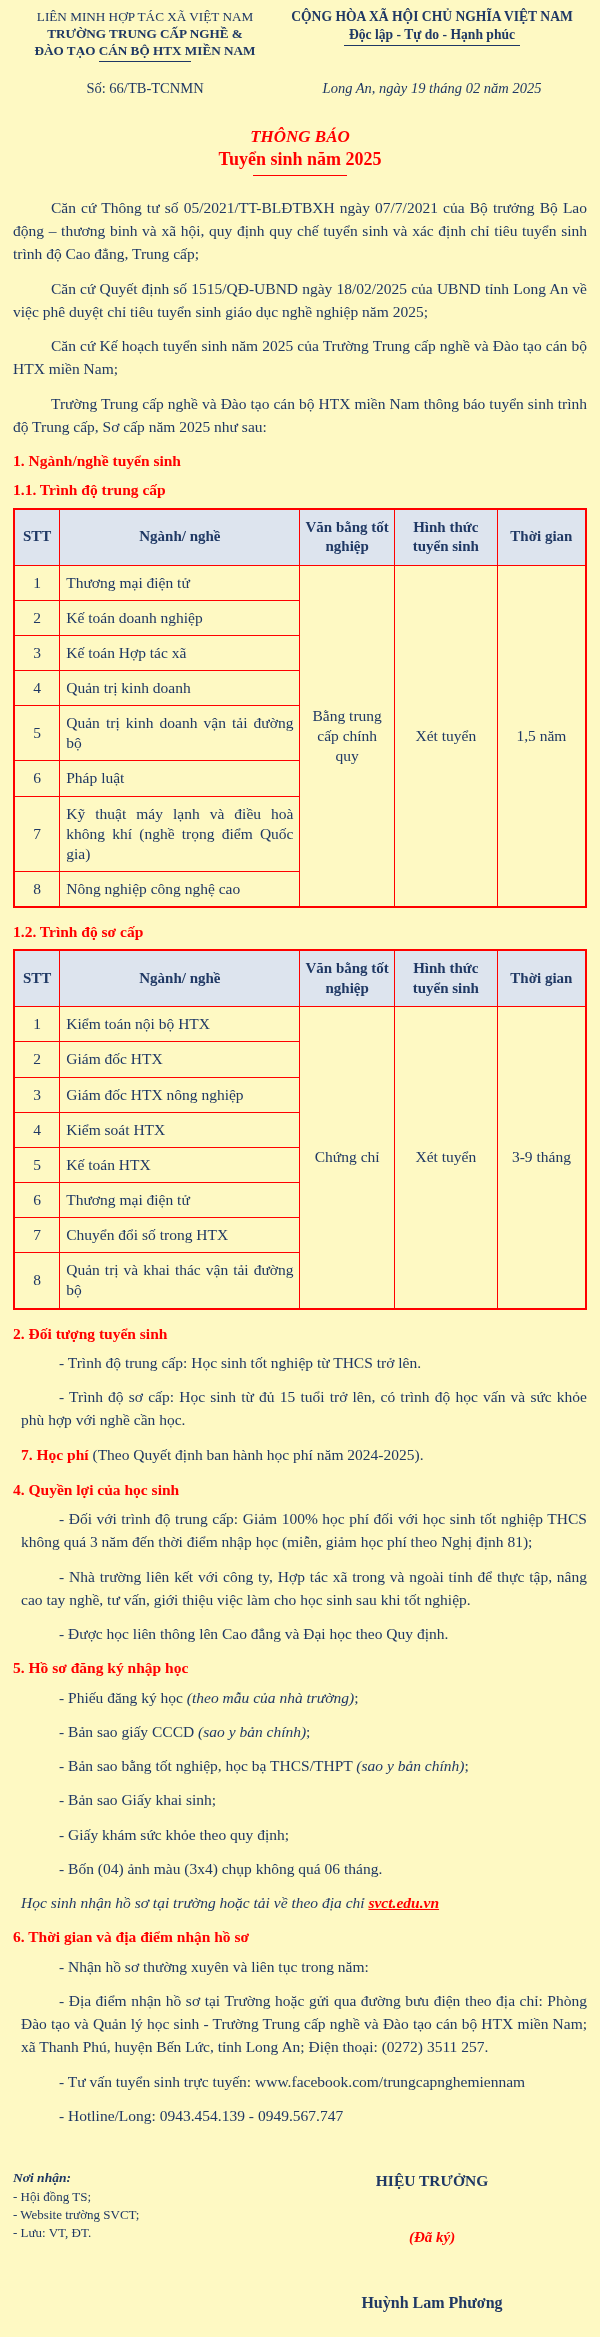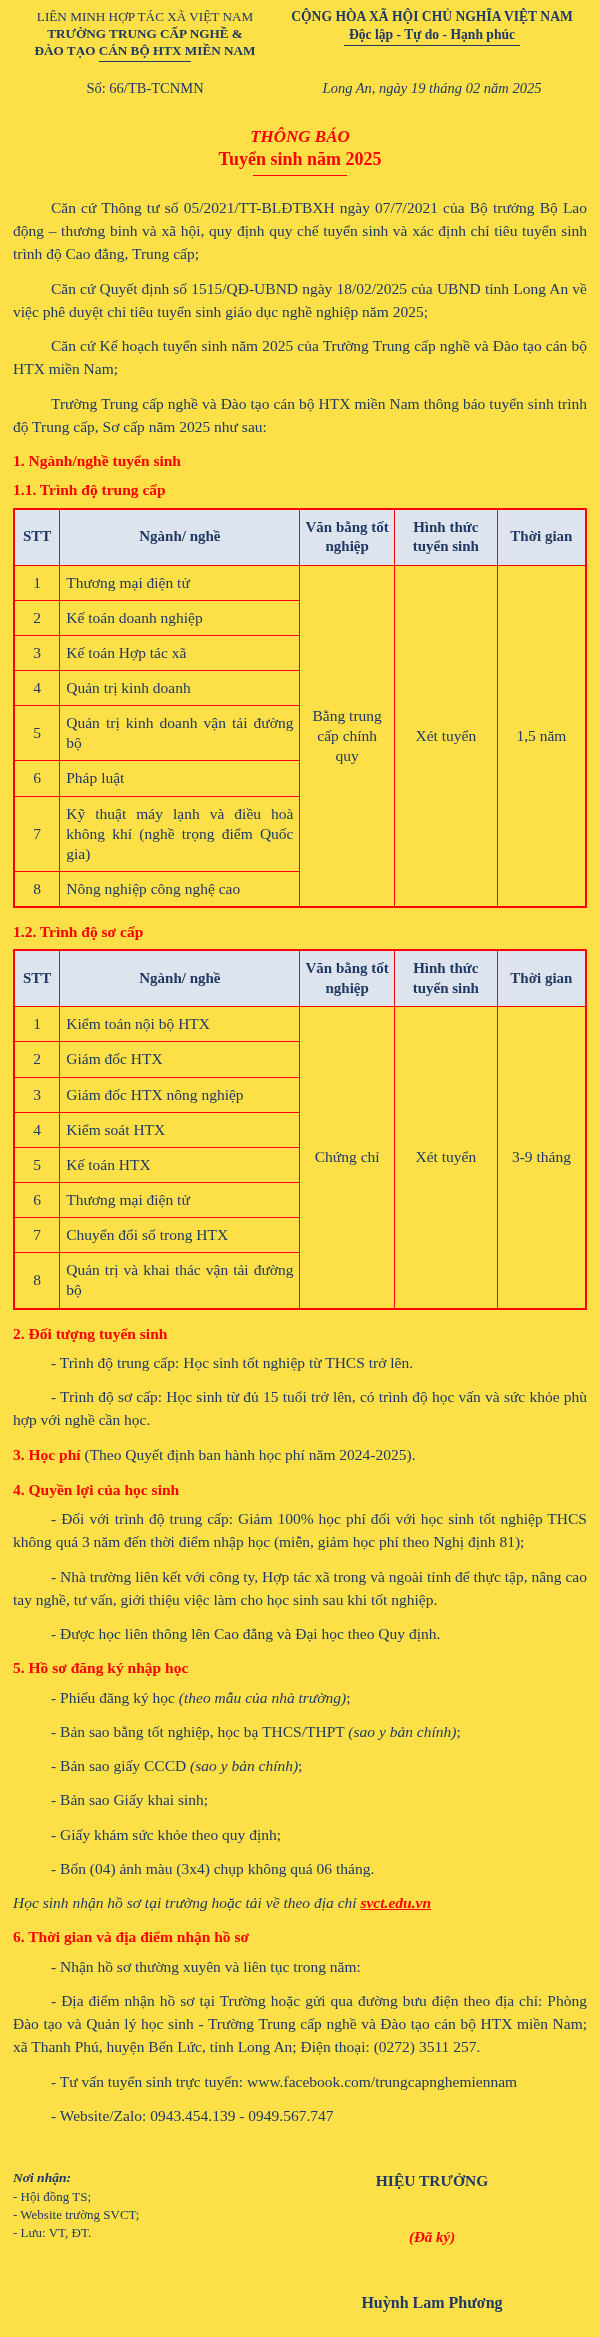--- a/index.html
+++ b/index.html
@@ -1,18 +1,18 @@
 <!DOCTYPE html>
 <html lang="vi"><head>
 <meta charset="utf-8">
 <style>
   html,body{margin:0;padding:0;background:#ffffff;}
   .page{
     width:600px;height:2337px;box-sizing:border-box;overflow:hidden;
-    padding:8px 13px 10px 13px;background:#fde047;
+    padding:8px 13px 10px 13px;background:#fef9c3;
     font-family:"Liberation Serif","DejaVu Serif",serif;
     color:#1f3864;font-size:15.5px;line-height:1.5;
   }
   
   .hdr{display:flex;width:100%;}
   .hdr-left{width:46%;text-align:center;font-size:13.2px;line-height:1.3;}
   .hdr-right{width:54%;text-align:center;font-size:13.6px;line-height:1.3;}
   .hdr-left .org-parent{font-weight:normal;}
   .hdr-left .org-name{font-weight:bold;}
   .hdr-right .national{font-weight:bold;}
@@ -25,21 +25,21 @@
   
   .title{ text-align:center;margin-top:26px;color:#ff0000;font-weight:bold;}
   .title .t1{font-size:17px;line-height:1.25;font-style:italic;}
   .title .t2{font-size:18px;line-height:1.35;}
   .title-rule{width:94px;height:0;border-bottom:1.7px solid #ff0000;margin:3px auto 0;}
   
   .body-text{margin-top:20px;}
   p.para{margin:0 0 11px 0;text-indent:38px;text-align:justify;}
   .sec-h{color:#ff0000;font-weight:bold;margin:10px 0 6px 0;text-align:left;}
   .sec-h.inline{display:inline;}
-  .bullet{margin:0 0 11px 0;text-indent:38px;text-align:justify;}
+  .bullet{margin:0 0 11px 8px;text-indent:38px;text-align:justify;}
   .note-italic{font-style:italic;}
   .link-red{color:#ff0000;font-weight:bold;font-style:italic;text-decoration:underline;cursor:pointer;}
   .noindent{ text-indent:0; }
   
   table.sched{width:100%;border-collapse:collapse;margin:6px 0 12px 0;}
   table.sched,table.sched th,table.sched td{border:1.6px solid #ff0000;}
   table.sched{border:2.6px solid #ff0000;}
   table.sched th{
     background:#dde4ee;color:#1f3864;font-weight:bold;font-size:15px;
     text-align:center;padding:8px 3px;line-height:1.3;
@@ -196,41 +196,41 @@
           <td class="stt">8</td>
           <td class="name">Quản trị và khai thác vận tải đường bộ</td>
         </tr>
       </tbody>
     </table>
 
     <div class="sec-h">2. Đối tượng tuyển sinh</div>
     <p class="bullet">- Trình độ trung cấp: Học sinh tốt nghiệp từ THCS trở lên.</p>
     <p class="bullet">- Trình độ sơ cấp: Học sinh từ đủ 15 tuổi trở lên, có trình độ học vấn và sức khỏe phù hợp với nghề cần học.</p>
 
-    <p class="bullet noindent" style="margin-bottom:12px;"><span class="sec-h inline">3. Học phí</span><span> (Theo Quyết định ban hành học phí năm 2024-2025).</span></p>
+    <p class="bullet noindent" style="margin-bottom:12px;"><span class="sec-h inline">7. Học phí</span><span> (Theo Quyết định ban hành học phí năm 2024-2025).</span></p>
 
     <div class="sec-h">4. Quyền lợi của học sinh</div>
     <p class="bullet">- Đối với trình độ trung cấp: Giảm 100% học phí đối với học sinh tốt nghiệp THCS không quá 3 năm đến thời điểm nhập học (miễn, giảm học phí theo Nghị định 81);</p>
     <p class="bullet">- Nhà trường liên kết với công ty, Hợp tác xã trong và ngoài tỉnh để thực tập, nâng cao tay nghề, tư vấn, giới thiệu việc làm cho học sinh sau khi tốt nghiệp.</p>
     <p class="bullet">- Được học liên thông lên Cao đẳng và Đại học theo Quy định.</p>
 
     <div class="sec-h">5. Hồ sơ đăng ký nhập học</div>
     <p class="bullet"><span>- Phiếu đăng ký học </span><span class="note-italic">(theo mẫu của nhà trường)</span><span>;</span></p>
+    <p class="bullet"><span>- Bản sao giấy CCCD </span><span class="note-italic">(sao y bản chính)</span><span>;</span></p>
     <p class="bullet"><span>- Bản sao bằng tốt nghiệp, học bạ THCS/THPT </span><span class="note-italic">(sao y bản chính)</span><span>;</span></p>
-    <p class="bullet"><span>- Bản sao giấy CCCD </span><span class="note-italic">(sao y bản chính)</span><span>;</span></p>
     <p class="bullet"><span>- Bản sao Giấy khai sinh;</span></p>
     <p class="bullet"><span>- Giấy khám sức khỏe theo quy định;</span></p>
     <p class="bullet"><span>- Bốn (04) ảnh màu (3x4) chụp không quá 06 tháng.</span></p>
     <p class="bullet noindent note-italic"><span>Học sinh nhận hồ sơ tại trường hoặc tải về theo địa chỉ </span><span class="link-red">svct.edu.vn</span></p>
 
     <div class="sec-h">6. Thời gian và địa điểm nhận hồ sơ</div>
     <p class="bullet">- Nhận hồ sơ thường xuyên và liên tục trong năm:</p>
     <p class="bullet">- Địa điểm nhận hồ sơ tại Trường hoặc gửi qua đường bưu điện theo địa chỉ: Phòng Đào tạo và Quản lý học sinh - Trường Trung cấp nghề và Đào tạo cán bộ HTX miền Nam; xã Thanh Phú, huyện Bến Lức, tỉnh Long An; Điện thoại: (0272) 3511 257.</p>
     <p class="bullet">- Tư vấn tuyển sinh trực tuyến: www.facebook.com/trungcapnghemiennam</p>
-    <p class="bullet">- Website/Zalo: 0943.454.139 - 0949.567.747</p>
+    <p class="bullet">- Hotline/Long: 0943.454.139 - 0949.567.747</p>
   </div>
 
   <div class="footer">
     <div class="recipients">
       <div class="rl">Nơi nhận:</div>
       <div>- Hội đồng TS;</div>
       <div>- Website trường SVCT;</div>
       <div>- Lưu: VT, ĐT.</div>
     </div>
     <div class="sign">

